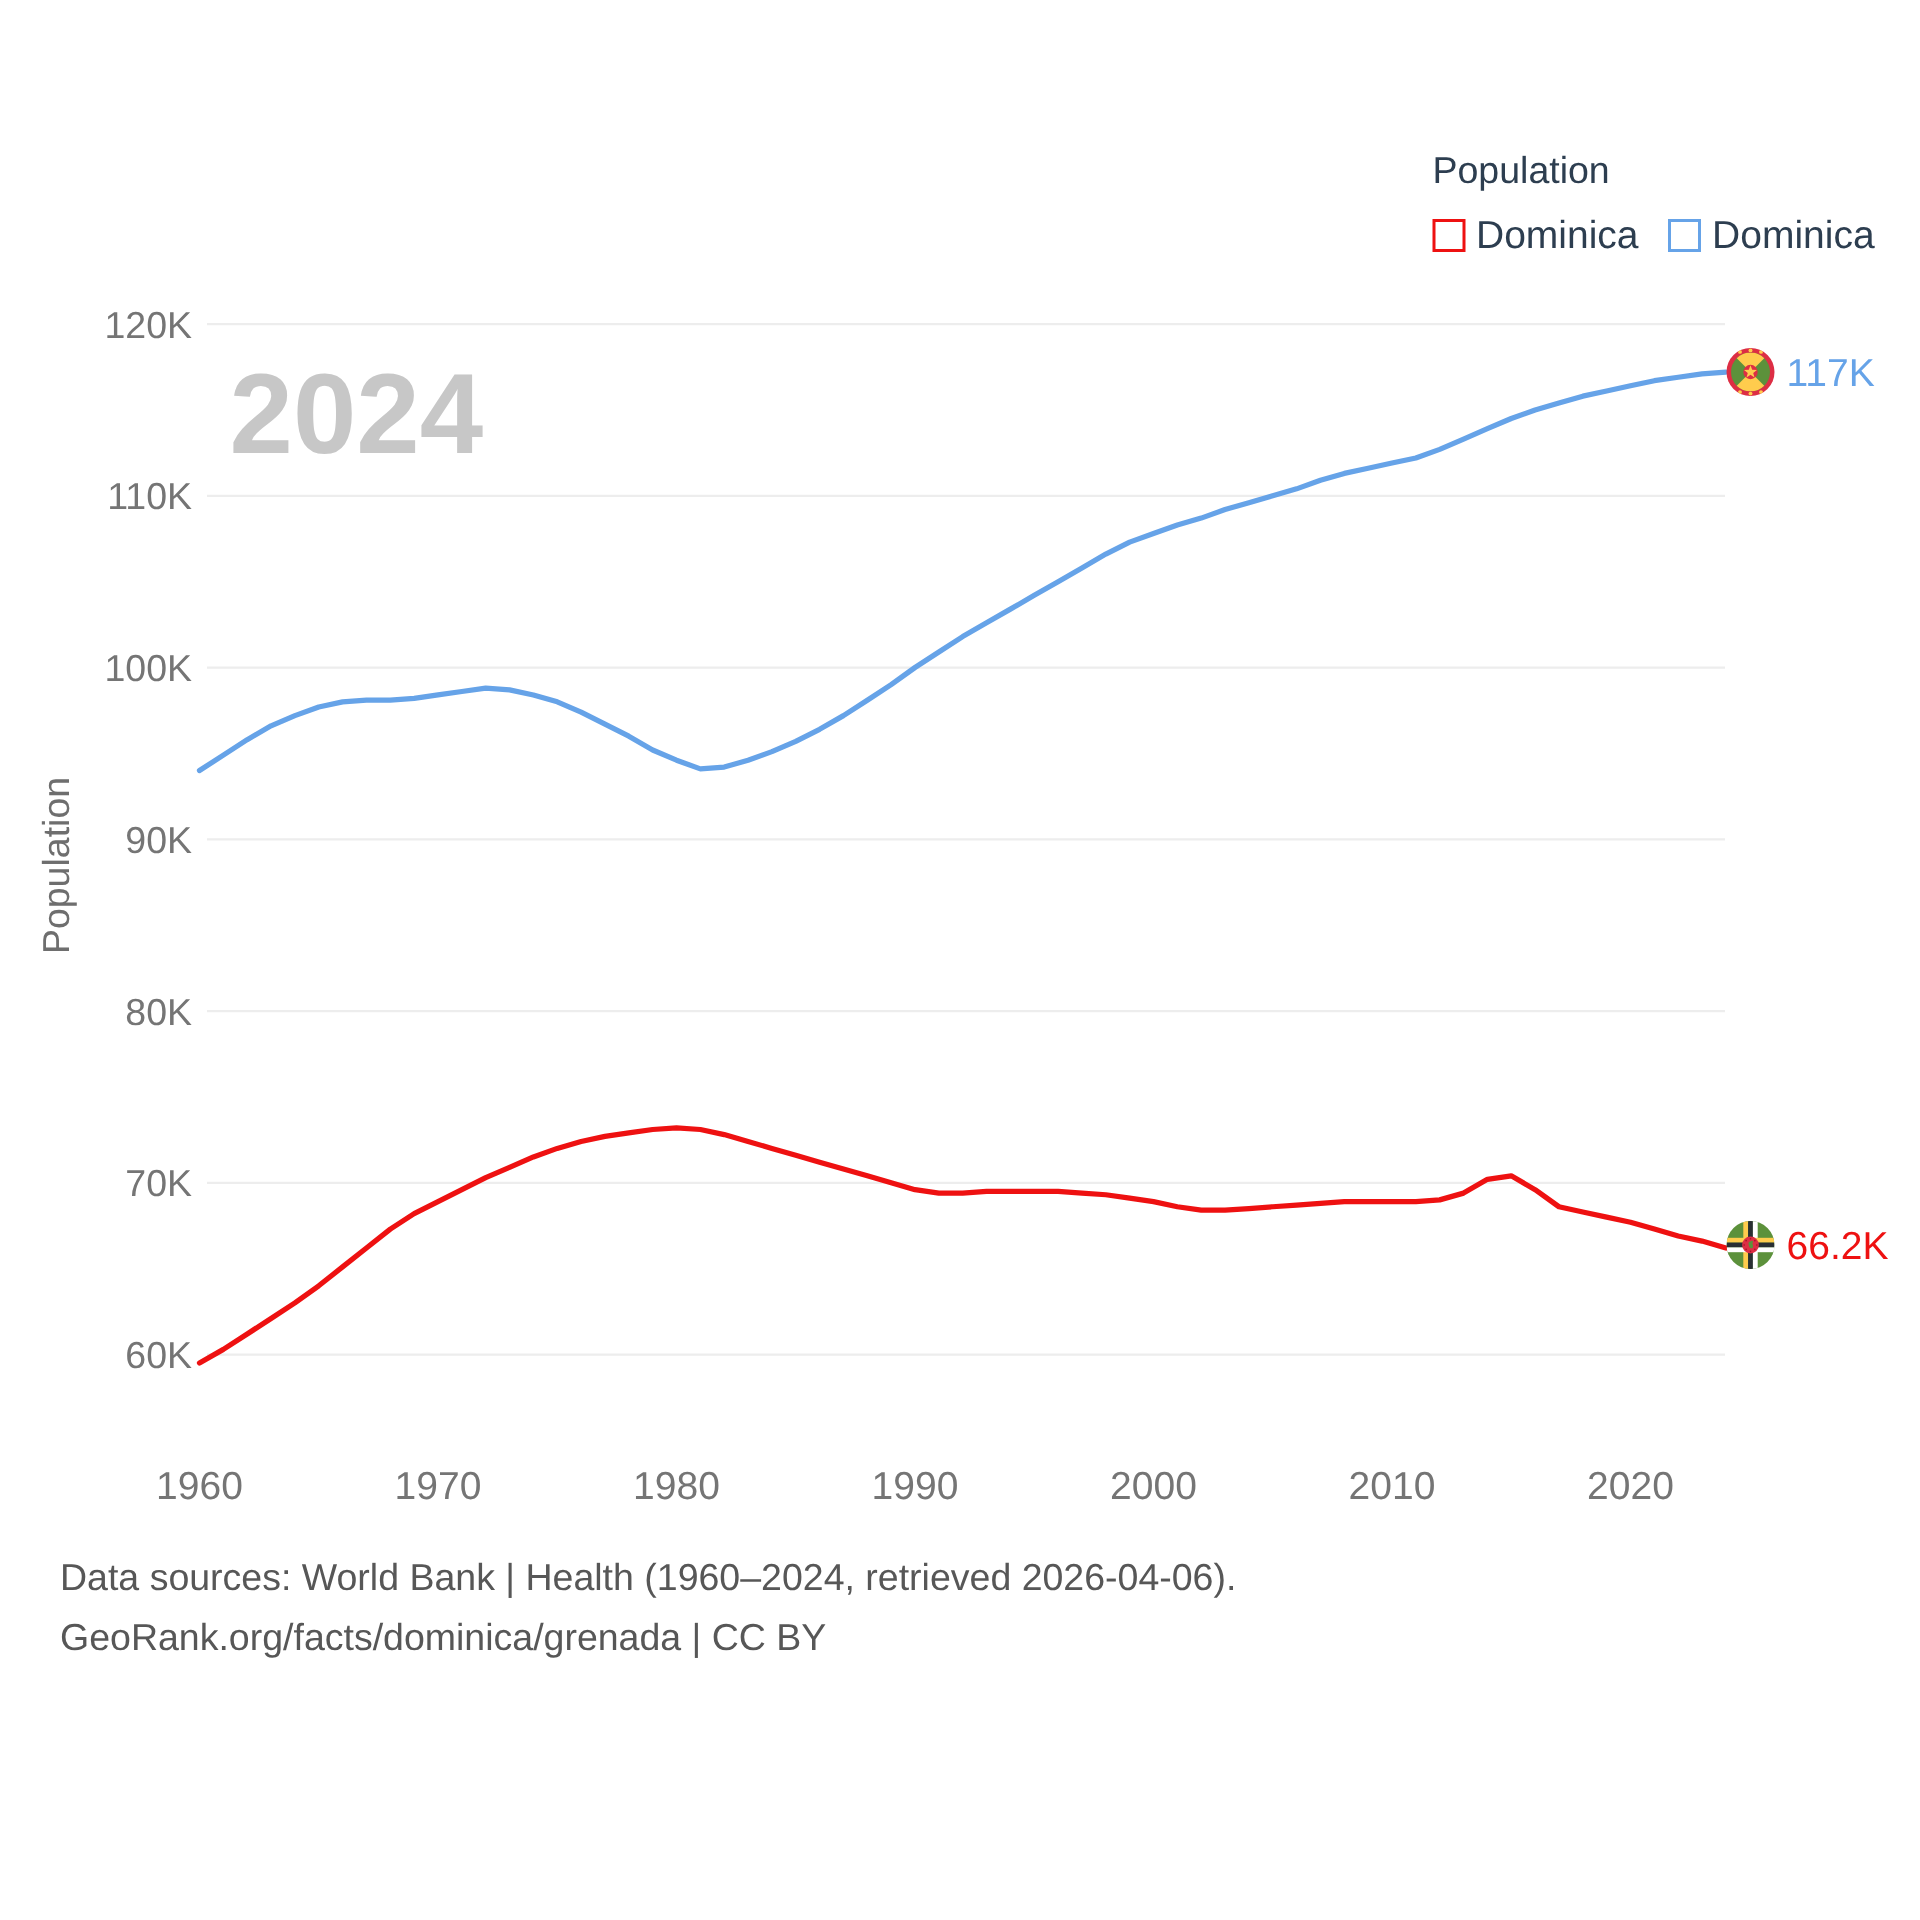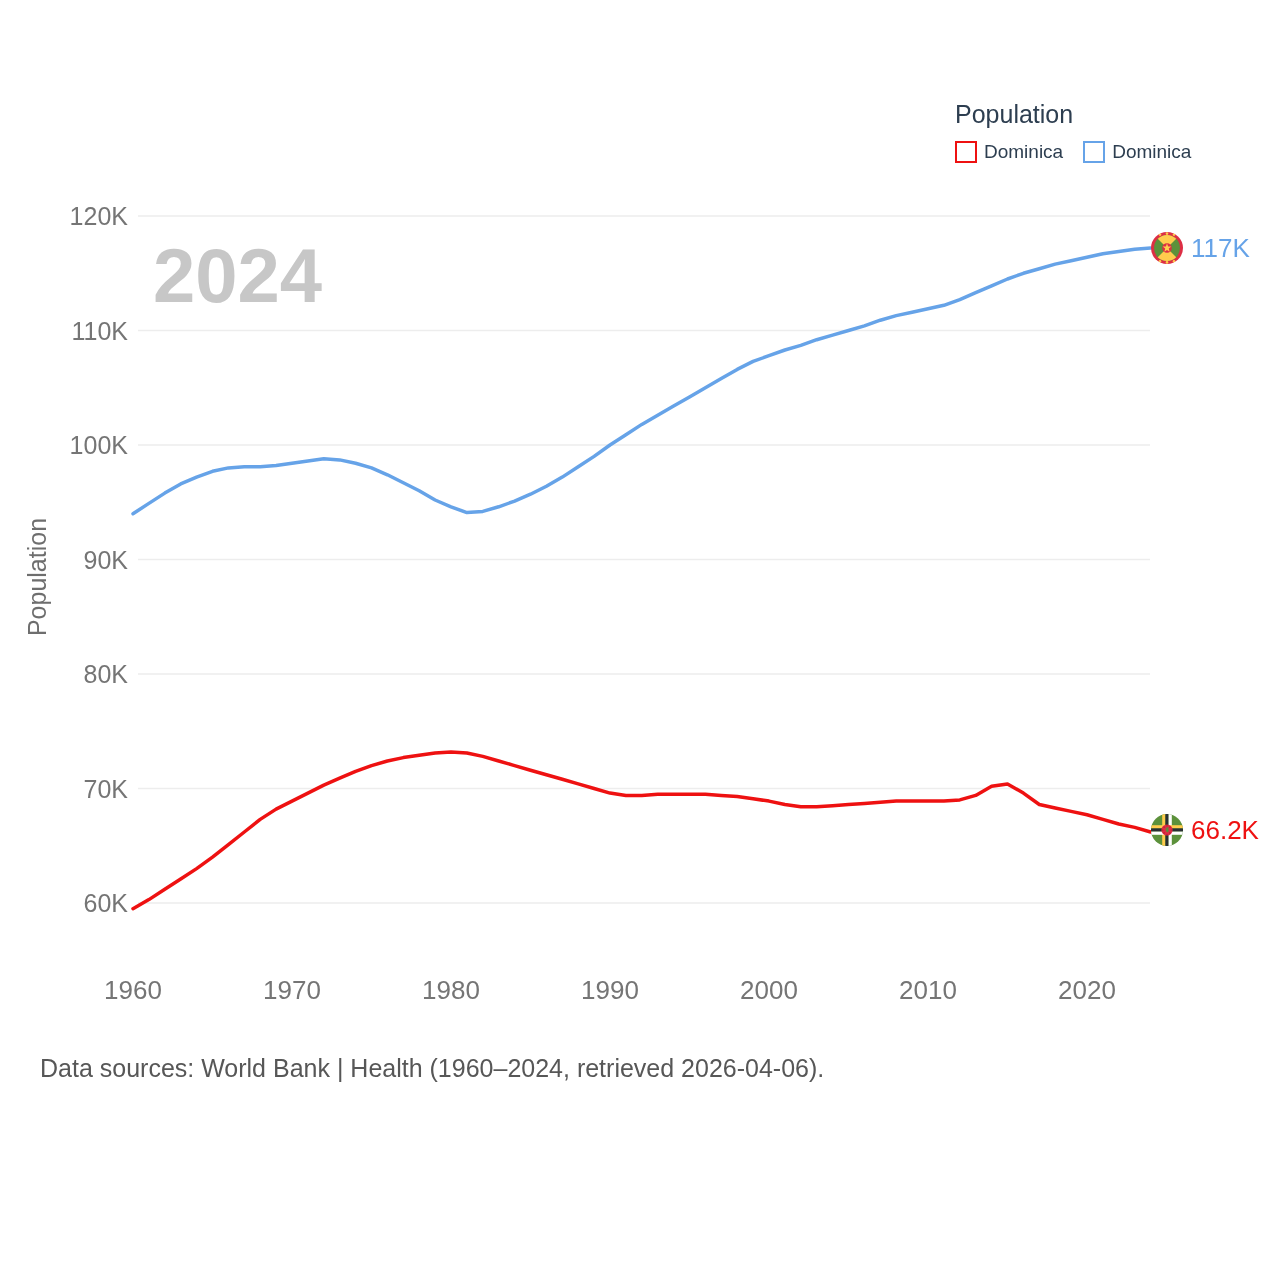--- a/index.html
+++ b/index.html
@@ -24,33 +24,32 @@
   .end-label.dominica { fill: #ee1111; }
 
   .legend {
     position: absolute;
     left: 955px;
     top: 100px;
     color: #2d3e50;
   }
   .legend-title { font-size: 25px; margin-bottom: 12px; }
   .legend-items { display: flex; gap: 20px; }
-  .legend-item { display: flex; align-items: center; gap: 7px; font-size: 19px; cursor: pointer; }
+  .legend-item { display: flex; align-items: center; gap: 7px; font-size: 26px; cursor: pointer; }
   .legend-box { width: 22px; height: 22px; border: 2.5px solid; box-sizing: border-box; background: #fff; }
   .box-dominica { border-color: #ee1111; }
   .box-grenada { border-color: #66a3e8; }
 
   .footer {
     position: absolute;
     left: 40px;
     top: 1032px;
     font-size: 25px;
     line-height: 40px;
     color: #575757;
-    margin-top: 16px;
   }
 </style>
 </head>
 <body>
 
 <div class="page">
 
   <svg id="chart" width="1280" height="1030" viewBox="0 0 1280 1030">
     <defs>
       <clipPath id="clipGrenadaOuter">
@@ -155,15 +154,16 @@
       <div class="legend-item">
         <span class="legend-box box-grenada"></span>
         <span>Dominica</span>
       </div>
     </div>
   </div>
 
   
   <div class="footer">
     <div>Data sources: World Bank | Health (1960–2024, retrieved 2026-04-06).</div>
+    <div>GeoRank.org/facts/dominica/grenada | CC BY</div>
   </div>
 
 </div>
 
 </body></html>

